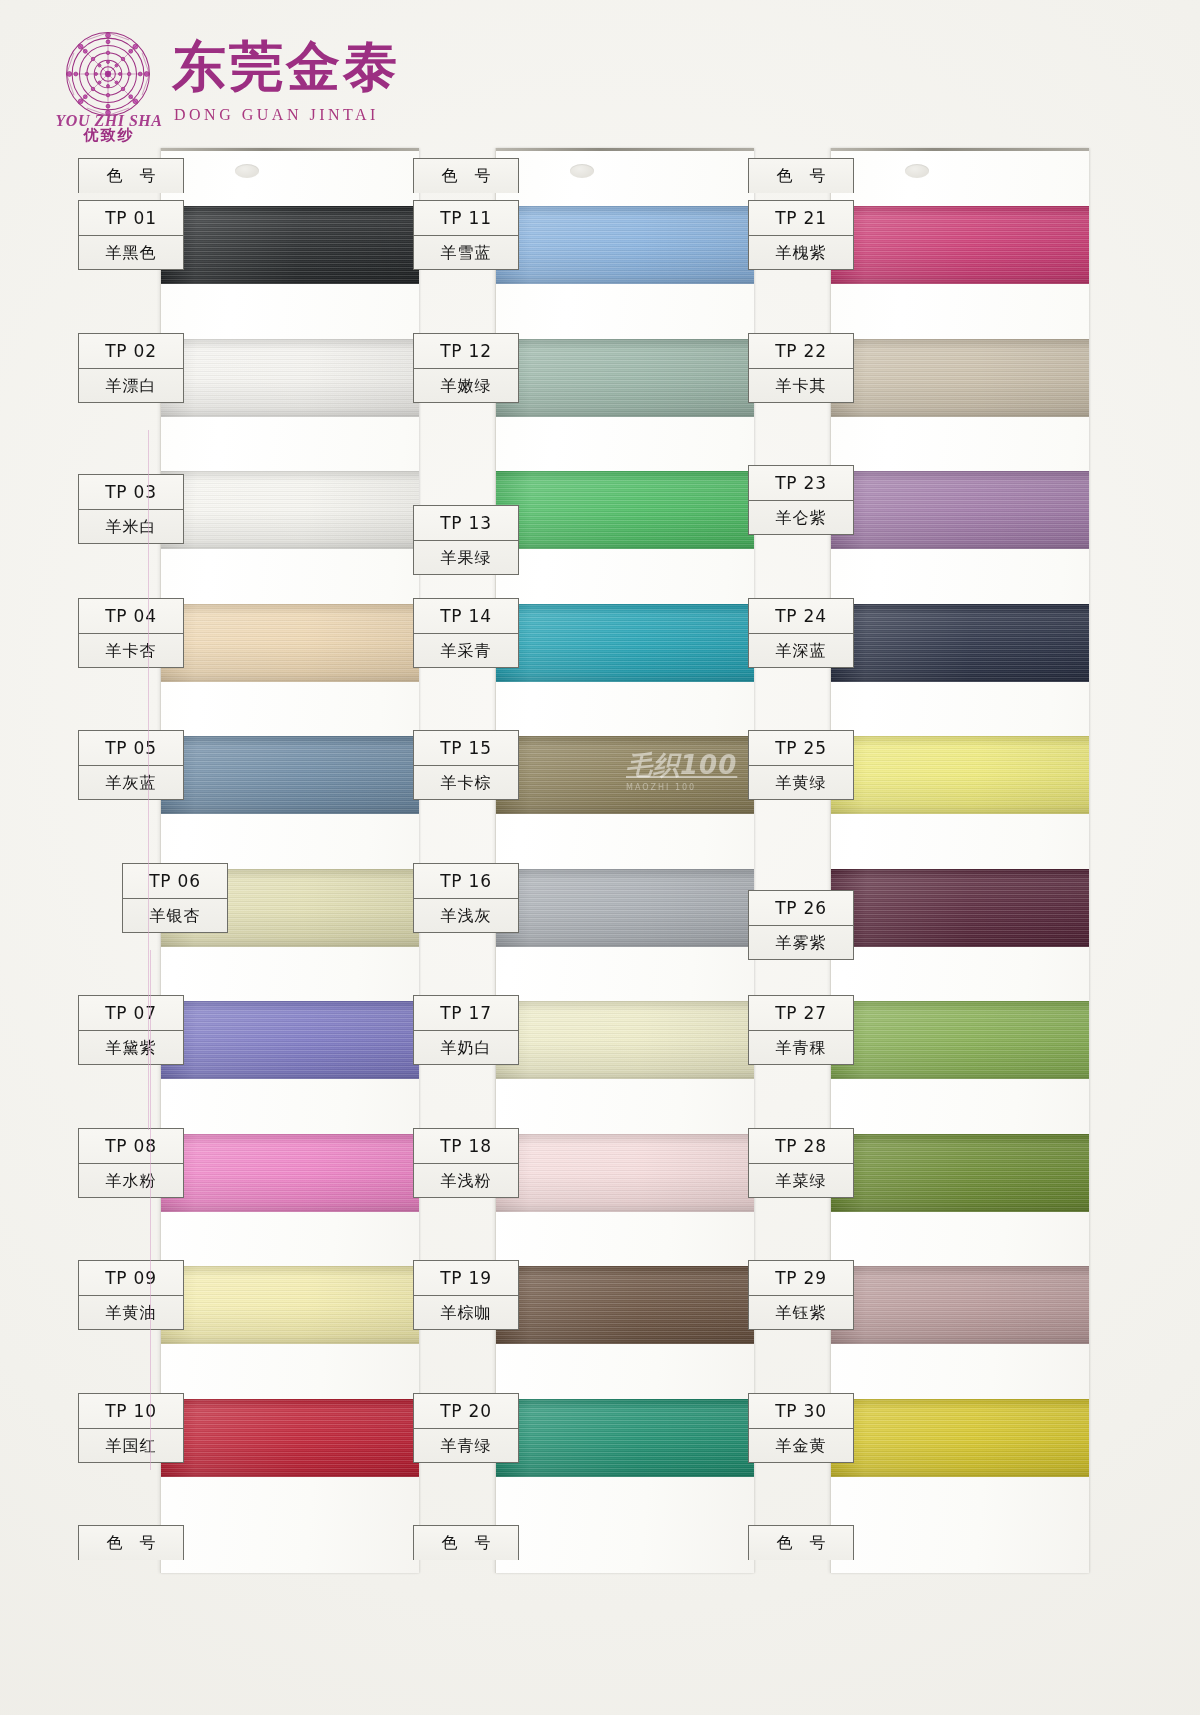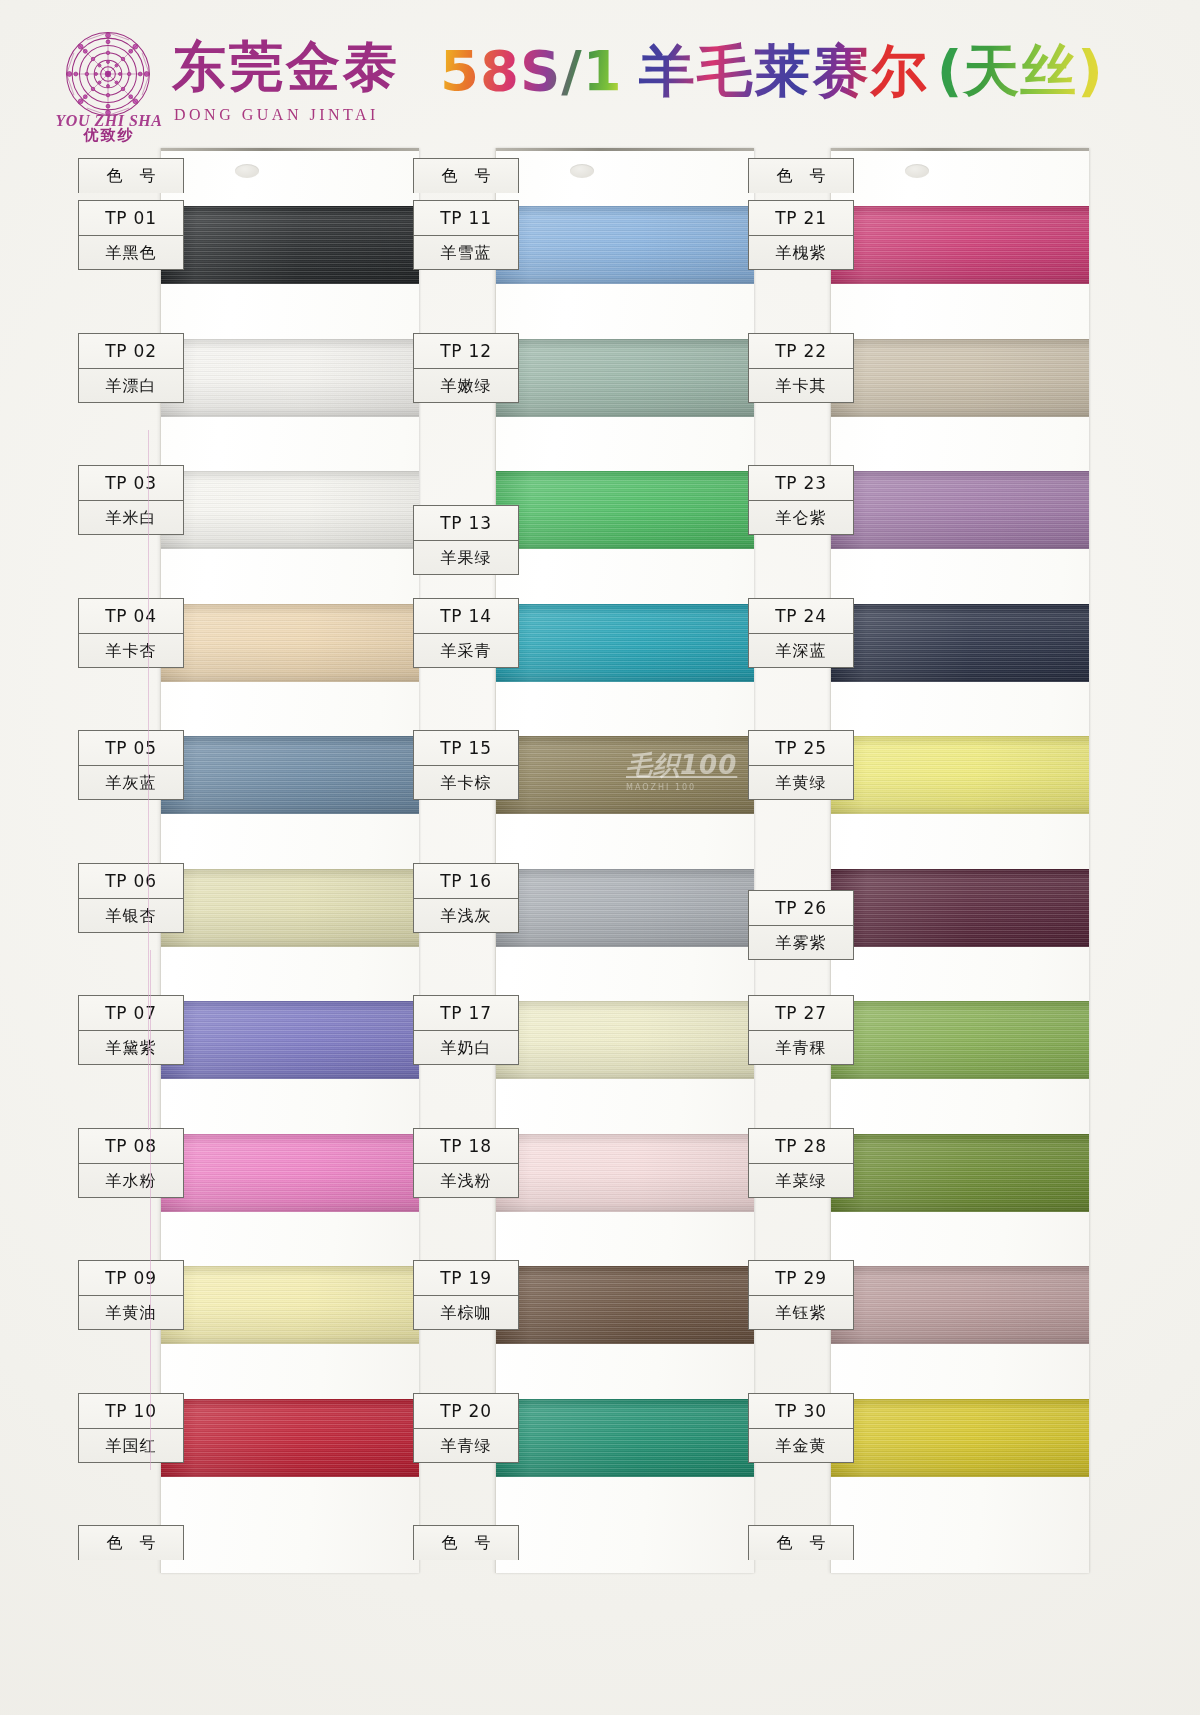--- a/index.html
+++ b/index.html
@@ -208,23 +208,20 @@
           <path d="M50 5 L73 13 M50 5 L27 13 M95 50 L87 27 M95 50 L87 73
                    M50 95 L27 87 M50 95 L73 87 M5 50 L13 73 M5 50 L13 27"></path>
         </g>
       </svg>
       <div id="logo-pinyin">YOU ZHI SHA</div>
       <div id="logo-sub">优致纱</div>
       <div id="brand-cn">东莞金泰</div>
       <div id="brand-en">DONG GUAN JINTAI</div>
     </div>
 
-    <div id="title">
-      <span class="t-seg" id="t-code">58S/1</span><span class="t-seg" id="t-cn">羊毛莱赛尔</span><span class="t-seg" id="t-paren">(天丝)</span>
-    </div>
   </div>
 
   <div id="columns-host">
       <div class="column" id="col-0" style="left: 78px;">
         <div class="card">
           <div class="card-top-edge"></div>
           <div class="punch"></div>
           <div class="band" style="top: 58px; height: 78px; background: rgb(37, 40, 42);">
             <div class="yarn"></div>
             <div class="shade"></div>
@@ -280,33 +277,33 @@
           <div class="cell hdr">色 号</div>
         </div>
         <div class="labelbox stack" style="top: 52px;">
           <div class="cell code">TP 01</div>
           <div class="cell name">羊黑色</div>
         </div>
         <div class="labelbox stack" style="top: 184.5px;">
           <div class="cell code">TP 02</div>
           <div class="cell name">羊漂白</div>
         </div>
-        <div class="labelbox stack" style="top: 317px;">
+        <div class="labelbox stack" style="top: 326px;">
           <div class="cell code">TP 03</div>
           <div class="cell name">羊米白</div>
         </div>
         <div class="labelbox stack" style="top: 449.5px;">
           <div class="cell code">TP 04</div>
           <div class="cell name">羊卡杏</div>
         </div>
         <div class="labelbox stack" style="top: 582px;">
           <div class="cell code">TP 05</div>
           <div class="cell name">羊灰蓝</div>
         </div>
-        <div class="labelbox stack" style="top: 714.5px;">
+        <div class="labelbox stack" style="top: 714.5px; margin-left: 44px;">
           <div class="cell code">TP 06</div>
           <div class="cell name">羊银杏</div>
         </div>
         <div class="labelbox stack" style="top: 847px;">
           <div class="cell code">TP 07</div>
           <div class="cell name">羊黛紫</div>
         </div>
         <div class="labelbox stack" style="top: 979.5px;">
           <div class="cell code">TP 08</div>
           <div class="cell name">羊水粉</div>

